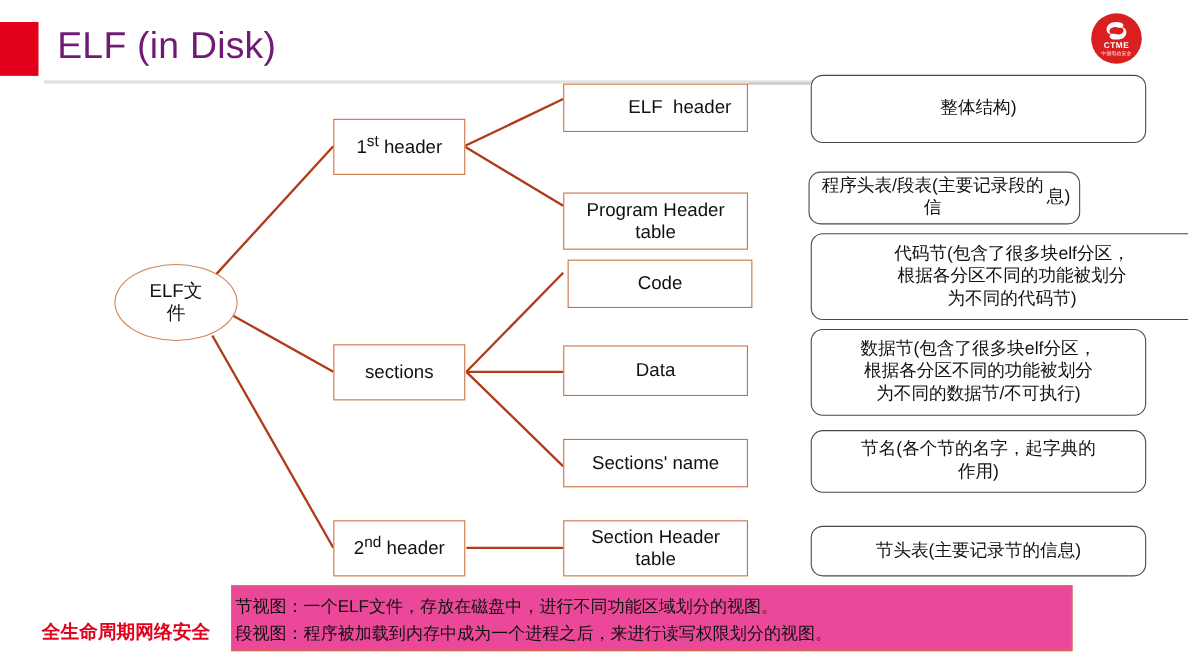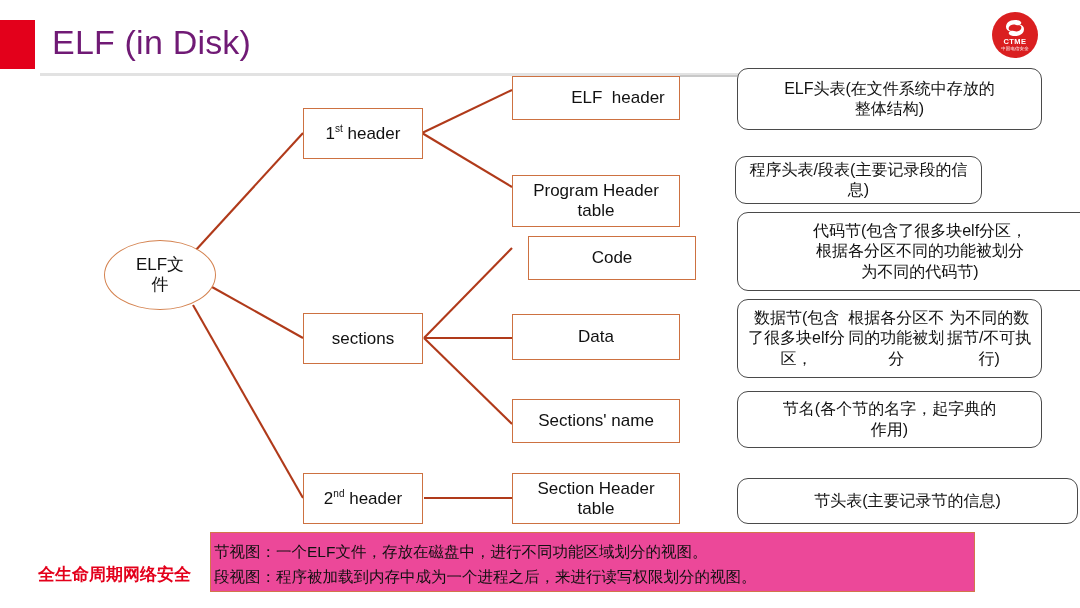--- a/index.html
+++ b/index.html
@@ -27,21 +27,21 @@
   .logo .logo-sub{font-size:4.4px;color:#ffffff;line-height:1;margin-top:1px;letter-spacing:.2px;}
 
   
   .node{
     position:absolute;box-sizing:border-box;
     border:1.6px solid #CD7141;background:#ffffff;
     display:flex;align-items:center;justify-content:center;text-align:center;
     font-size:17px;color:#111;line-height:1.15;z-index:3;
   }
   .node.ellipse{border-radius:50%;border-color:#D4824F;}
-  .node sup{font-size:10px;vertical-align:super;line-height:0;}
+  .node sup{font-size:14px;vertical-align:super;line-height:0;}
 
   
   .callout{
     position:absolute;box-sizing:border-box;
     border:1.6px solid #4A4A4A;border-radius:11px;background:#ffffff;
     display:flex;align-items:center;justify-content:center;text-align:center;
     font-size:16px;color:#111;line-height:1.28;padding:2px 8px;z-index:3;
   }
 
   
@@ -124,65 +124,64 @@
 
   <div class="node" style="left:512px;top:76px;width:168px;height:44px;padding-left:44px;">
     <span style="white-space:pre;">ELF  header</span>
   </div>
 
   <div class="node" style="left:512px;top:156px;width:168px;height:52px;flex-direction:column;margin-top:19px;">
     <span>Program Header</span>
     <span>table</span>
   </div>
 
-  <div class="node" style="left:528px;top:236px;width:168px;height:44px;">
+  <div class="node" style="left:516px;top:236px;width:168px;height:44px;">
     <span>Code</span>
   </div>
 
   <div class="node" style="left:512px;top:399px;width:168px;height:44px;">
     <span>Sections' name</span>
   </div>
 
   <div class="node" style="left:512px;top:314px;width:168px;height:46px;">
     <span>Data</span>
   </div>
 
   <div class="node" style="left:512px;top:473px;width:168px;height:51px;flex-direction:column;">
     <span>Section Header</span>
     <span>table</span>
   </div>
 
   <div class="callout" style="left:737px;top:68px;width:305px;height:62px;flex-direction:column;">
-    <span>ELF头表(在文件系统中存放的</span>
     <span>整体结构)</span>
   </div>
 
-  <div class="callout" style="left:735px;top:156px;width:247px;height:48px;flex-direction:column;">
+  <div class="callout" style="left:735px;top:156px;width:247px;height:48px;flex-direction:row;">
     <span>程序头表/段表(主要记录段的信</span>
     <span>息)</span>
   </div>
 
   <div class="callout" style="left:737px;top:212px;width:366px;height:79px;flex-direction:column;">
     <span>代码节(包含了很多块elf分区，</span>
     <span>根据各分区不同的功能被划分</span>
     <span>为不同的代码节)</span>
   </div>
 
-  <div class="callout" style="left:737px;top:299px;width:305px;height:79px;">
+  <div class="callout" style="left:737px;top:299px;width:305px;height:79px;flex-direction:column;">
     <span>数据节(包含了很多块elf分区，</span>
     <span>根据各分区不同的功能被划分</span>
     <span>为不同的数据节/不可执行)</span>
   </div>
 
   <div class="callout" style="left:737px;top:391px;width:305px;height:57px;flex-direction:column;">
     <span>节名(各个节的名字，起字典的</span>
     <span>作用)</span>
   </div>
 
-  <div class="callout" style="left:737px;top:478px;width:341px;height:46px;">
+  <div class="callout" style="left:737px;top:478px;width:305px;height:46px;">
     <span>节头表(主要记录节的信息)</span>
   </div>
 
   <div class="footer-red">全生命周期网络安全</div>
 
   <div class="note-box" style="left:210px;top:532px;width:765px;height:60px;">
     <div>节视图：一个ELF文件，存放在磁盘中，进行不同功能区域划分的视图。</div>
     <div>段视图：程序被加载到内存中成为一个进程之后，来进行读写权限划分的视图。</div>
   </div>
 

